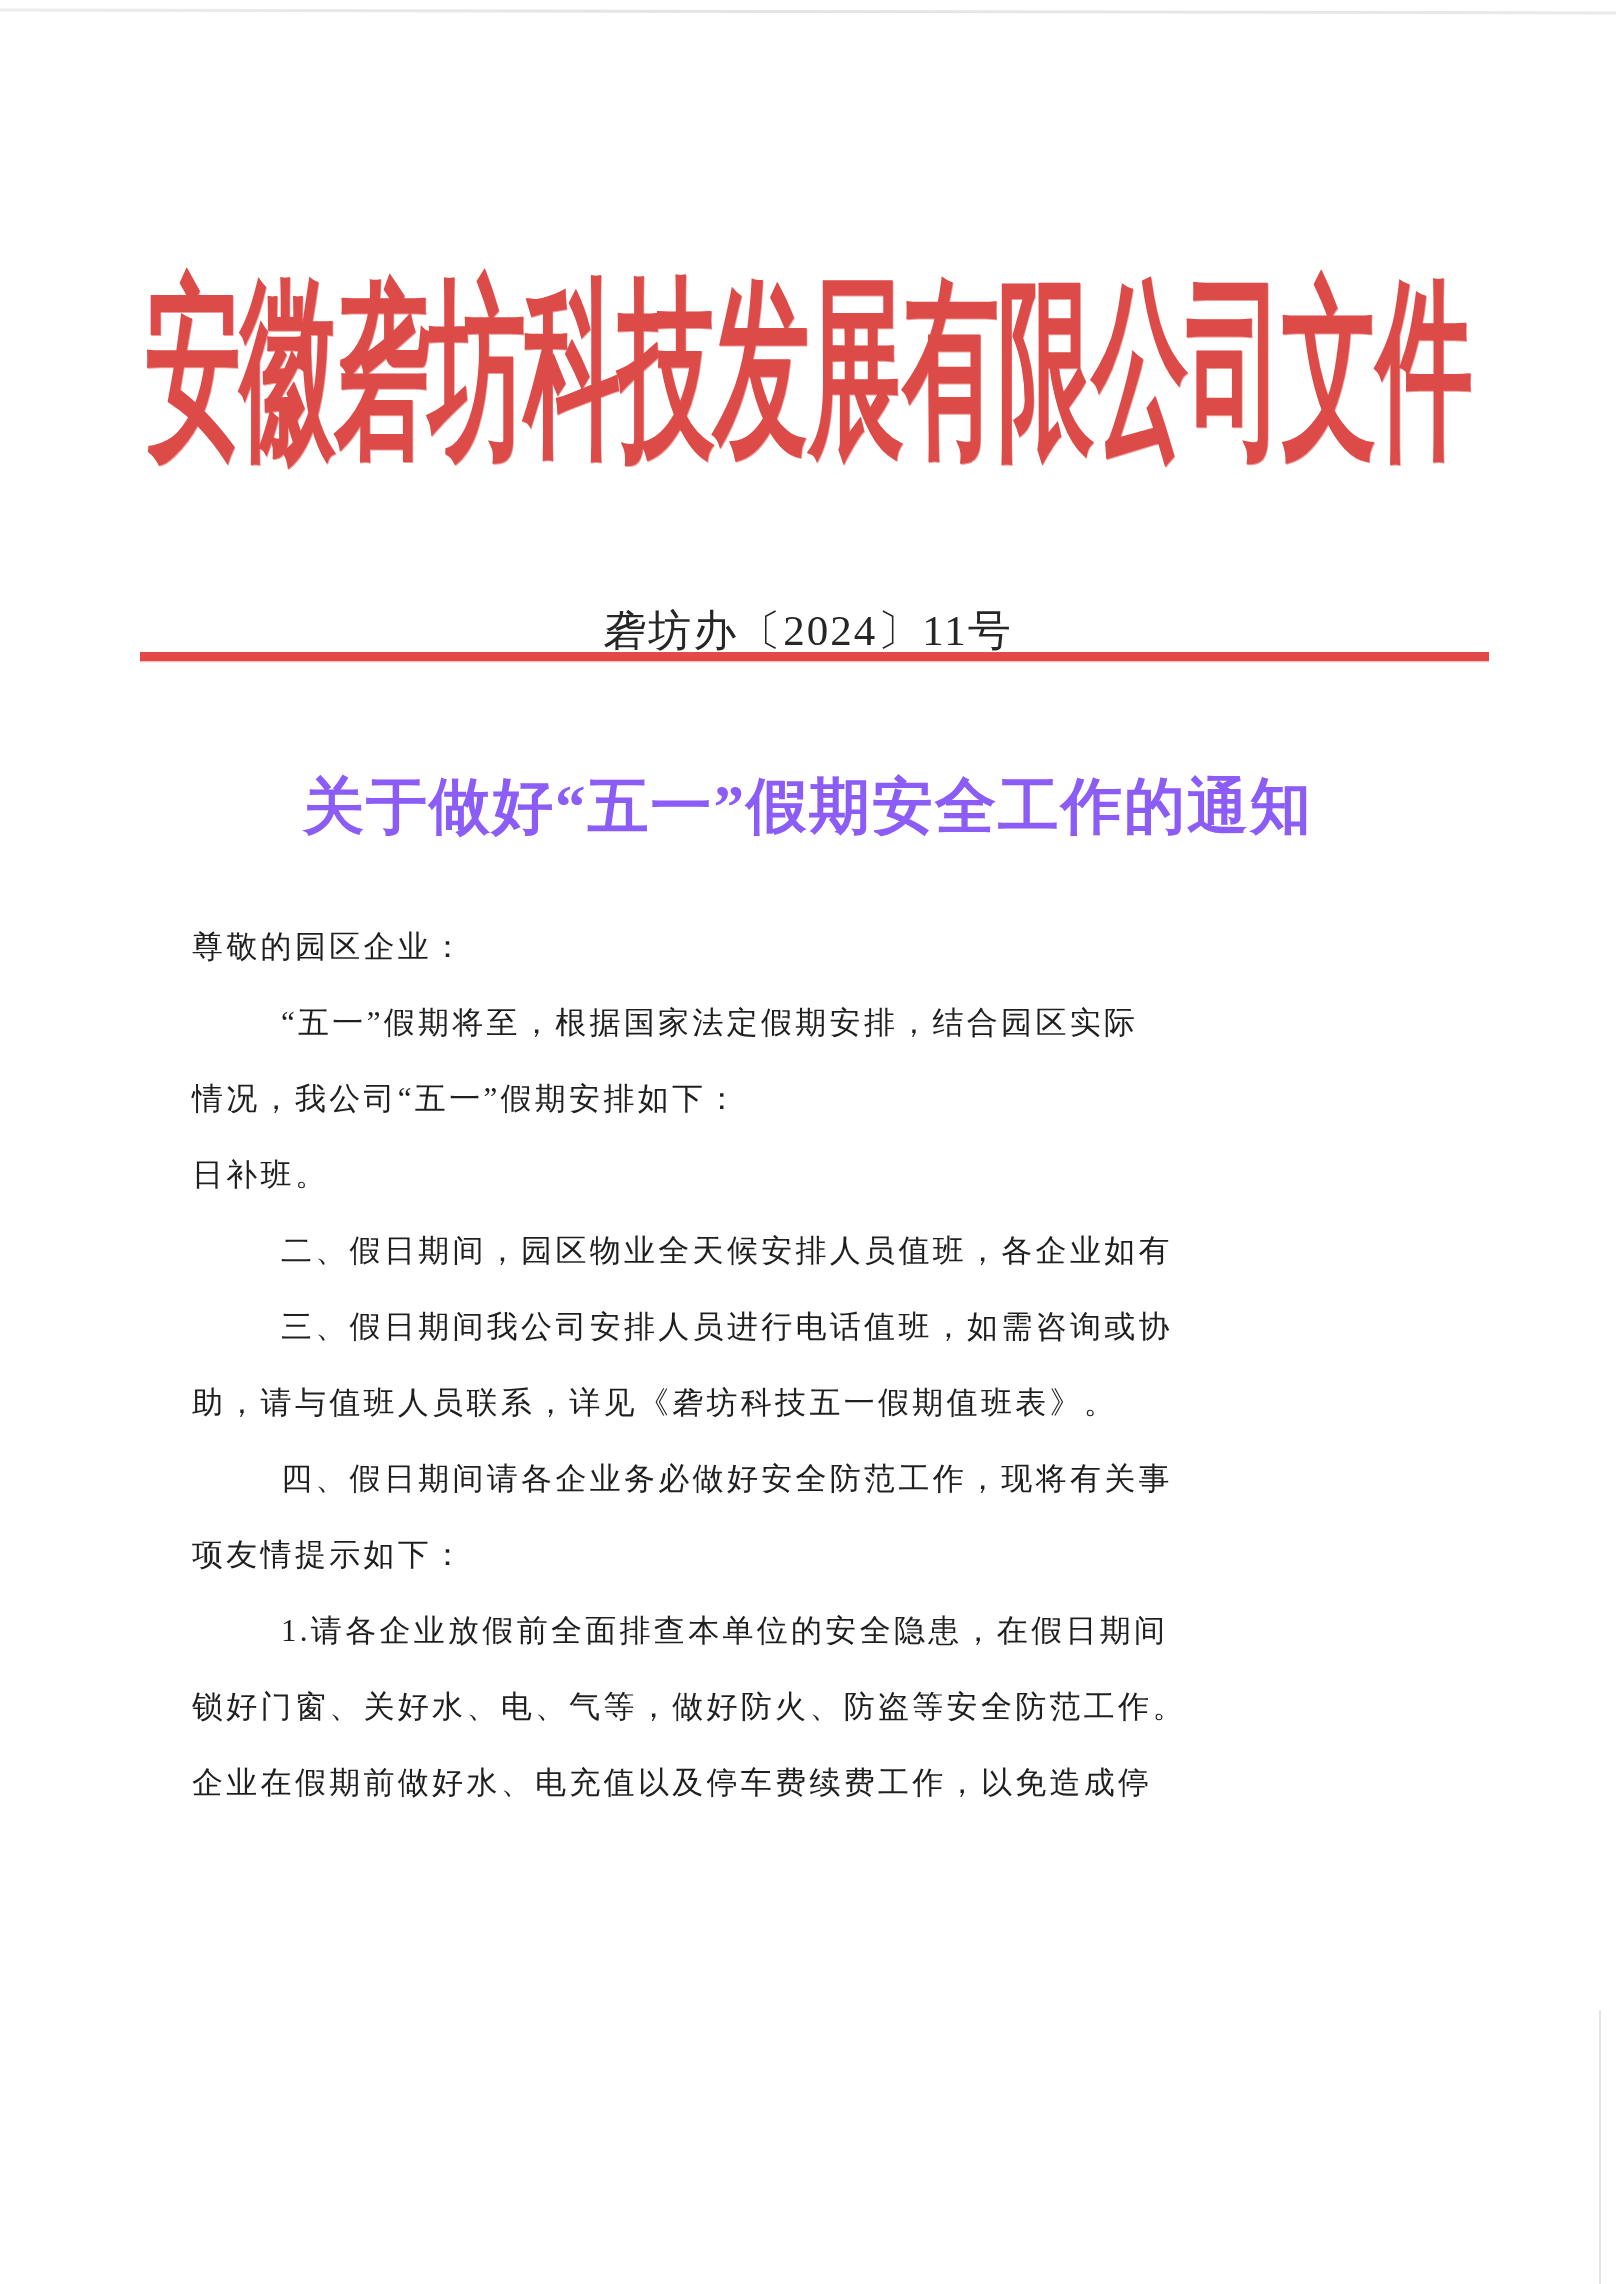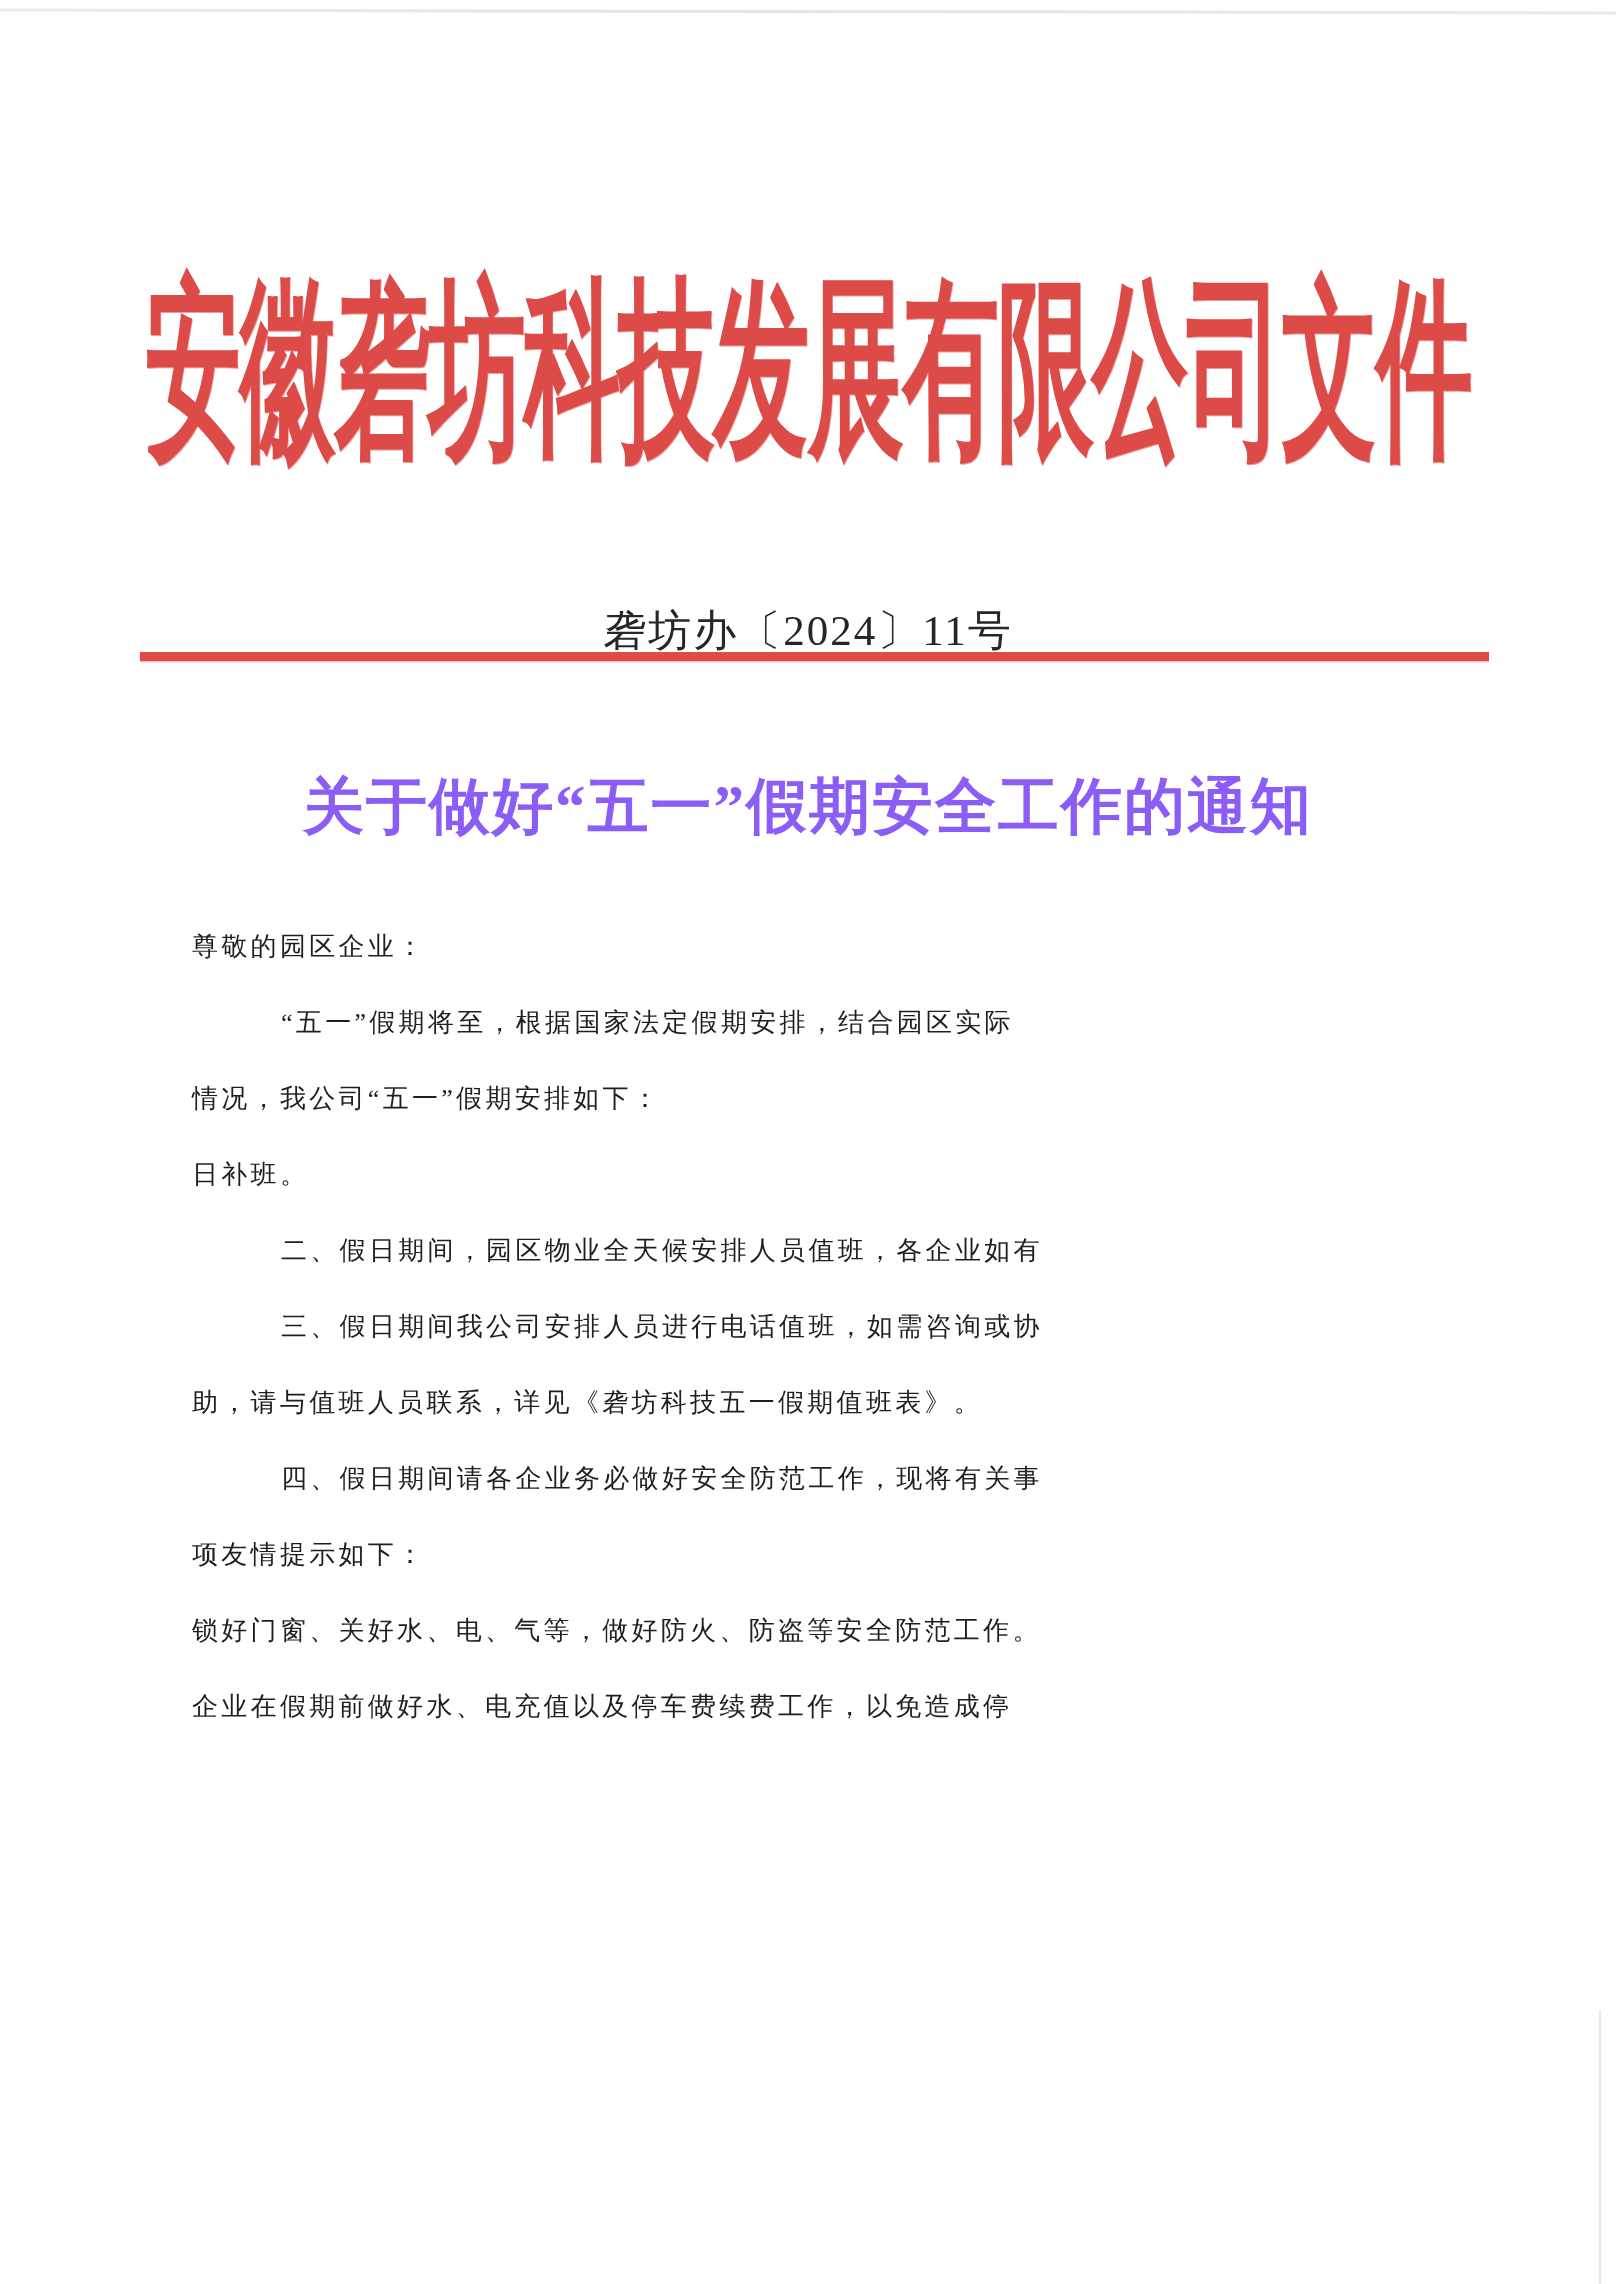--- a/index.html
+++ b/index.html
@@ -51,21 +51,21 @@
     font-size:61px;font-weight:700;letter-spacing:2px;
     color:#8b5cf6;
   }
   
   .body-block{
     position:absolute;top:909px;left:192px;width:1238px;
     color:#1f1f1f;
   }
   .body-line{
     height:76px;line-height:76px;
-    font-size:26px;letter-spacing:3.3px;
+    font-size:31px;letter-spacing:3.3px;
     white-space:nowrap;
   }
   .body-line.indent{padding-left:89px;}
 </style>
 </head>
 <body>
 
 <div class="page">
 
   <div class="scan-top-line"></div>
@@ -81,20 +81,21 @@
   <div class="body-block">
     <div class="body-line">尊敬的园区企业：</div>
     <div class="body-line indent">“五一”假期将至，根据国家法定假期安排，结合园区实际</div>
     <div class="body-line">情况，我公司“五一”假期安排如下：</div>
     <div class="body-line">日补班。</div>
     <div class="body-line indent">二、假日期间，园区物业全天候安排人员值班，各企业如有</div>
     <div class="body-line indent">三、假日期间我公司安排人员进行电话值班，如需咨询或协</div>
     <div class="body-line">助，请与值班人员联系，详见《砻坊科技五一假期值班表》。</div>
     <div class="body-line indent">四、假日期间请各企业务必做好安全防范工作，现将有关事</div>
     <div class="body-line">项友情提示如下：</div>
+    <div class="body-line indent">1.请各企业放假前全面排查本单位的安全隐患，在假日期间</div>
     <div class="body-line">锁好门窗、关好水、电、气等，做好防火、防盗等安全防范工作。</div>
     <div class="body-line">企业在假期前做好水、电充值以及停车费续费工作，以免造成停</div>
   </div>
 
   <div class="scan-right-line"></div>
 
 </div>
 
 
 </body></html>

